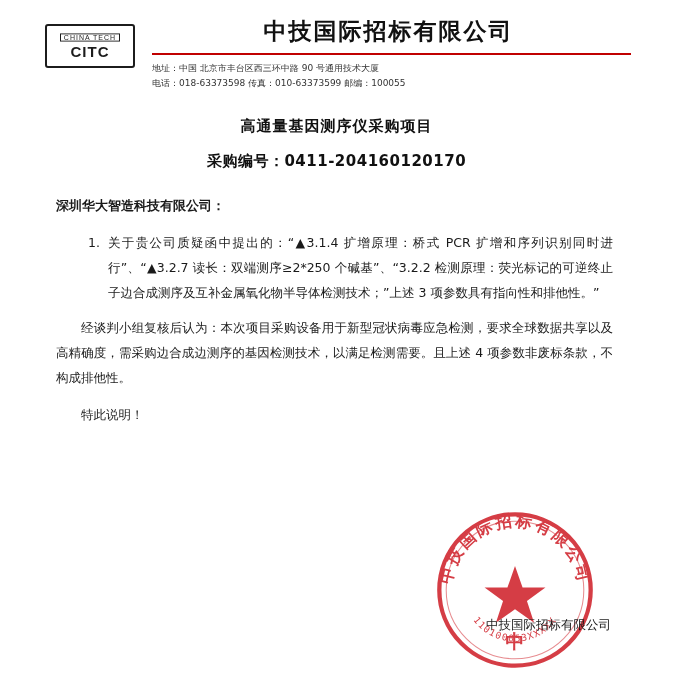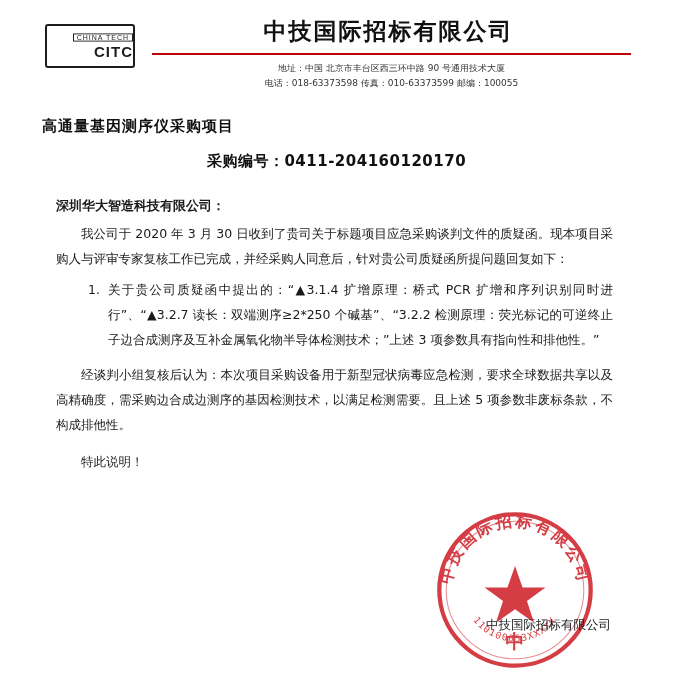--- a/index.html
+++ b/index.html
@@ -38,21 +38,21 @@
     justify-content: center;
     padding-top: 8px;
   }
   .logo-mark {
     width: 86px;
     height: 40px;
     border: 2px solid #1c1c1c;
     border-radius: 3px;
     display: flex;
     flex-direction: column;
-    align-items: flex-end;
+    align-items: center;
     justify-content: center;
     line-height: 1;
     position: relative;
   }
   .logo-mark .lg-top {
     font-family: "Liberation Sans", sans-serif;
     font-size: 7px;
     letter-spacing: 1px;
     color: #1c1c1c;
     border: 1px solid #1c1c1c;
@@ -84,27 +84,27 @@
   }
   .head-rule {
     height: 2px;
     background: #c00000;
     margin: 7px 0 6px 0;
   }
   .addr-line {
     font-family: "DejaVu Sans", "Liberation Sans", sans-serif;
     font-size: 9px;
     color: #333;
-    text-align: center;
     line-height: 1.7;
     transform: scaleY(0.95);
   }
 
   
   .doc-title {
+    text-align: center;
     font-family: "DejaVu Sans", "Liberation Sans", sans-serif;
     font-weight: bold;
     font-size: 15px;
     letter-spacing: 1px;
     margin-top: 26px;
   }
   .doc-number {
     text-align: center;
     font-family: "DejaVu Sans", "Liberation Sans", sans-serif;
     font-weight: bold;
@@ -126,21 +126,21 @@
     margin-top: 22px;
     padding: 0 18px 0 14px;
     font-family: "DejaVu Sans", "Liberation Sans", sans-serif;
     font-size: 12.5px;
     line-height: 2.0;
     color: #1a1a1a;
   }
   .addressee {
     font-weight: bold;
     font-size: 13px;
-    margin-bottom: 2px;
+    margin-bottom: 11px;
   }
   .para {
     text-align: justify;
     text-justify: inter-ideograph;
   }
   .indent { text-indent: 2em; }
 
   .list {
     margin: 6px 0 0 0;
     padding-left: 52px;
@@ -209,30 +209,29 @@
       <div class="addr-line">地址：中国  北京市丰台区西三环中路 90 号通用技术大厦</div>
       <div class="addr-line">电话：018-63373598    传真：010-63373599    邮编：100055</div>
     </div>
   </div>
 
   <div class="doc-title">高通量基因测序仪采购项目</div>
   <div class="doc-number">采购编号：0411-204160120170</div>
 
   <div class="body-wrap">
     <div class="addressee">深圳华大智造科技有限公司：</div>
-    <div class="para indent">我公司于 2020 年 3 月 30 日收到了贵司关于标题项目应急采购谈判文件的质疑函。现本项目采购人与评审专家复核工作已完成，并经采购人同意后，针对贵公司质疑函所提问题回复如下：</div>
 
     <ol class="list">
       <li>
         <span class="num">1.</span>
         <span>关于贵公司质疑函中提出的：“▲3.1.4 扩增原理：桥式 PCR 扩增和序列识别同时进行”、“▲3.2.7 读长：双端测序≥2*250 个碱基”、“3.2.2 检测原理：荧光标记的可逆终止子边合成测序及互补金属氧化物半导体检测技术；”上述 3 项参数具有指向性和排他性。”</span>
       </li>
     </ol>
 
-    <div class="para indent" style="margin-top:10px;">经谈判小组复核后认为：本次项目采购设备用于新型冠状病毒应急检测，要求全球数据共享以及高精确度，需采购边合成边测序的基因检测技术，以满足检测需要。且上述 5 项参数非废标条款，不构成排他性。</div>
+    <div class="para indent" style="margin-top:10px;">经谈判小组复核后认为：本次项目采购设备用于新型冠状病毒应急检测，要求全球数据共享以及高精确度，需采购边合成边测序的基因检测技术，以满足检测需要。且上述 4 项参数非废标条款，不构成排他性。</div>
     <div class="para indent closing">特此说明！</div>
   </div>
 
   <div class="sign-block">
     <div>中技国际招标有限公司</div>
   </div>
 
   <div class="seal">
     <svg viewBox="0 0 200 200" width="172" height="172" aria-hidden="true">
       <defs>

